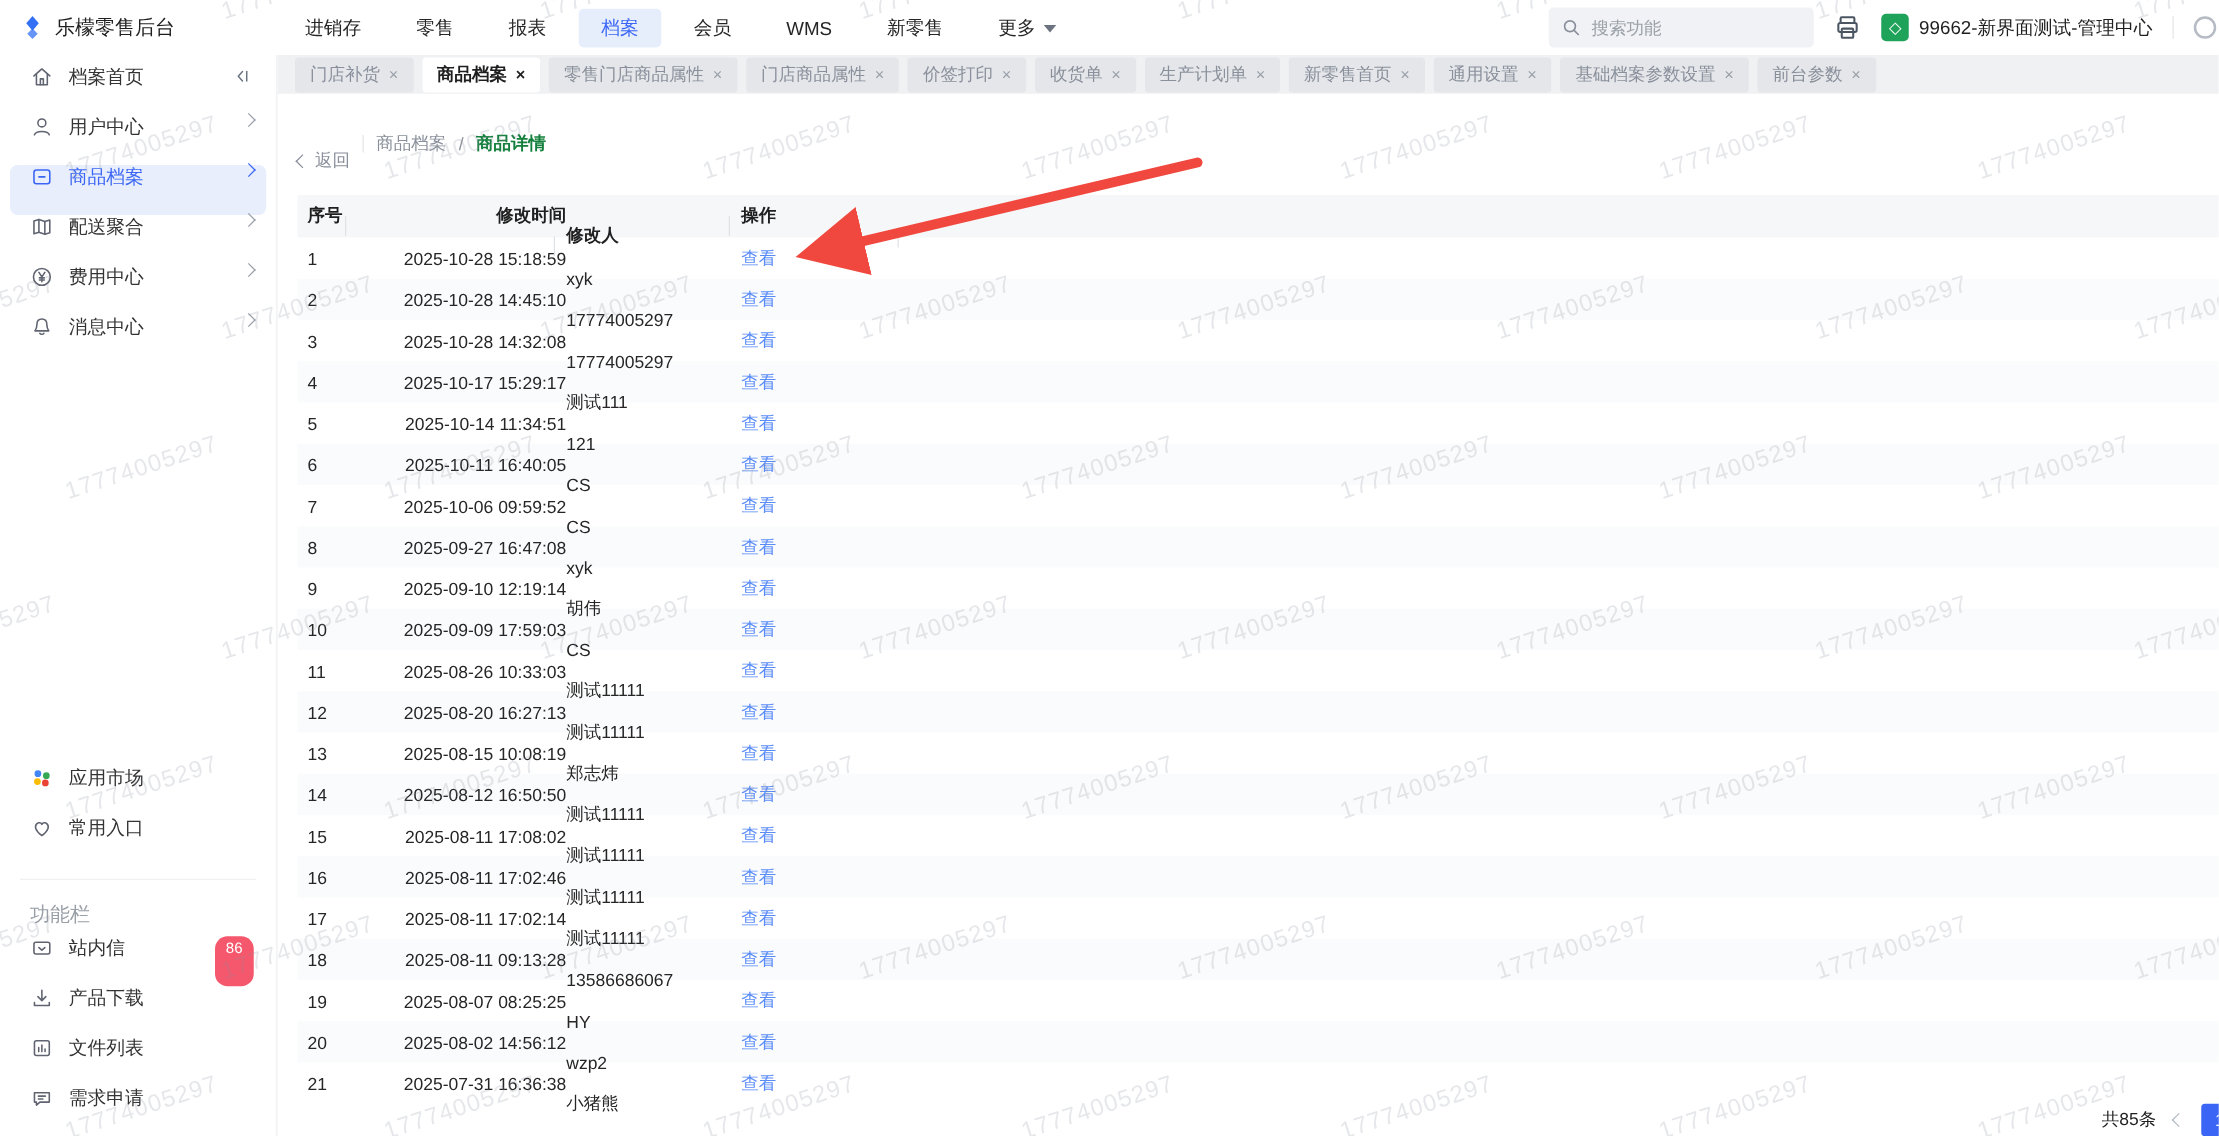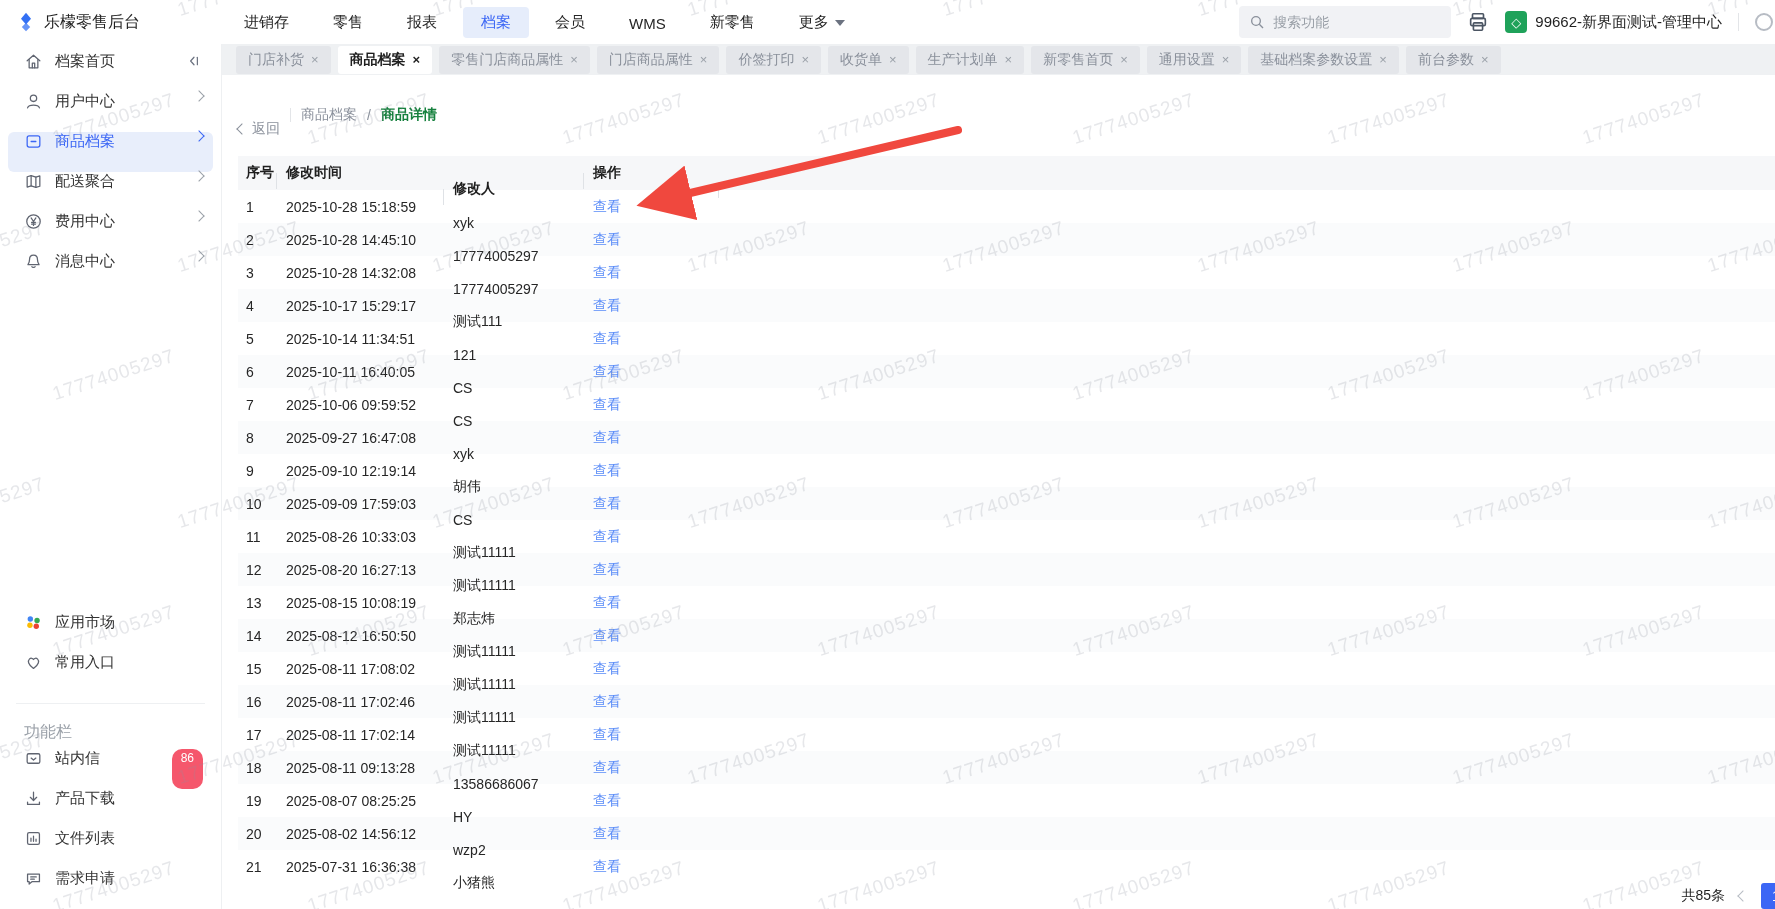--- a/index.html
+++ b/index.html
@@ -60,21 +60,21 @@
   .subtabs { display:flex; align-items:flex-end; gap:46px; padding:10px 0 0 16px; border-bottom:1px solid #f0f1f3; }
   .subtab { font-size:15px; color:#333; padding-bottom:10px; cursor:pointer; white-space:nowrap; border-bottom:2px solid transparent; }
   .subtab.active { color:#3b66f5; border-bottom-color:#3b66f5; }
 
   
   .tablewrap { padding:12px 0 0 16px; flex:1; }
   .thead { display:flex; align-items:center; height:34px; background:#f6f7f9; font-weight:bold; font-size:14px; color:#1f1f1f; }
   .trow { display:flex; align-items:center; height:33px; font-size:14px; color:#262626; }
   .trow.stripe { background:#fafbfc; }
   .c-idx { width:48px; padding-left:8px; flex:none; }
-  .c-time { width:167px; flex:none; }
+  .c-time { width:167px; flex:none;text-align:right; }
   .c-person { width:140px; flex:none;margin-top:32px; }
   .c-act { width:135px; flex:none; }
   .c-fill { flex:1; }
   .thead > div { position:relative; }
   .thead .sep::before { content:""; position:absolute; left:-10px; top:9px; width:1px; height:16px; background:#dfe2e6; }
   .view-link { color:#5a8cf8; cursor:pointer; }
 
   
   .pagefoot { height:30px; display:flex; align-items:center; justify-content:flex-end; gap:14px; padding-right:0; font-size:14px; color:#1f1f1f; }
   .pg-prev { width:8px; height:8px; border-left:1.6px solid #b7bcc4; border-bottom:1.6px solid #b7bcc4; transform:rotate(45deg); cursor:pointer; }

